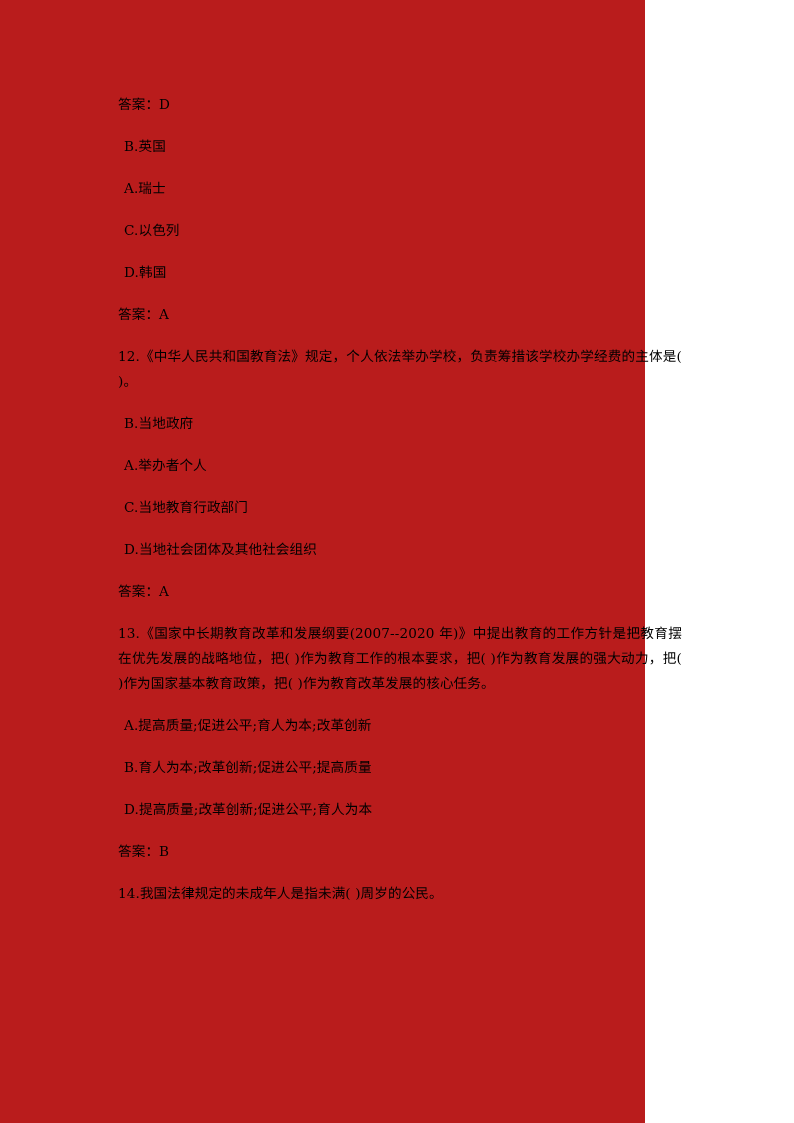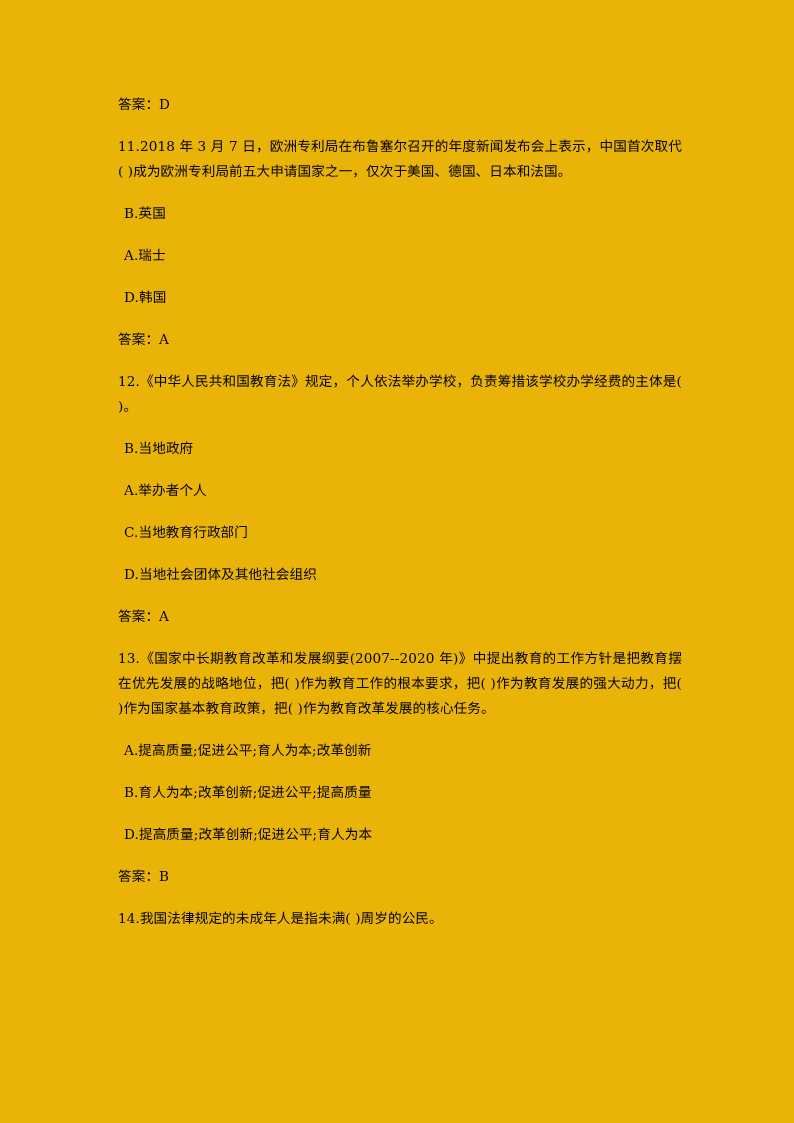--- a/index.html
+++ b/index.html
@@ -11,23 +11,23 @@
   body {
     width: 794px;
     height: 1123px;
     overflow: hidden;
     font-family: "DejaVu Serif", "Liberation Serif", serif;
     color: #000000;
     -webkit-font-smoothing: none;
   }
   .page {
     position: relative;
-    width: 794px;
+    width: 645px;
     height: 1123px;
-    background: #eab308;
+    background: #b91c1c;
     box-sizing: border-box;
     padding: 92px 112px 16px 118px;
   }
   .doc-body {
     width: 564px;
   }
   
   .para {
     font-size: 13.6px;
     line-height: 25px;
@@ -55,23 +55,23 @@
   
   .question, .option, .answer { margin-bottom: 17px; }
 </style>
 </head>
 <body>
 
 <div class="page">
   <div class="doc-body" id="doc-body">
 
   <p class="para answer">答案：D</p>
-      <p class="para question">11.2018 年 3 月 7 日，欧洲专利局在布鲁塞尔召开的年度新闻发布会上表示，中国首次取代( )成为欧洲专利局前五大申请国家之一，仅次于美国、德国、日本和法国。</p>
       <p class="para option">B.英国</p>
       <p class="para option">A.瑞士</p>
+      <p class="para option">C.以色列</p>
       <p class="para option">D.韩国</p>
       <p class="para answer">答案：A</p>
       <p class="para question">12.《中华人民共和国教育法》规定，个人依法举办学校，负责筹措该学校办学经费的主体是( )。</p>
       <p class="para option">B.当地政府</p>
       <p class="para option">A.举办者个人</p>
       <p class="para option">C.当地教育行政部门</p>
       <p class="para option">D.当地社会团体及其他社会组织</p>
       <p class="para answer">答案：A</p>
       <p class="para question">13.《国家中长期教育改革和发展纲要(2007--2020 年)》中提出教育的工作方针是把教育摆在优先发展的战略地位，把( )作为教育工作的根本要求，把( )作为教育发展的强大动力，把( )作为国家基本教育政策，把( )作为教育改革发展的核心任务。</p>
       <p class="para option">A.提高质量;促进公平;育人为本;改革创新</p>

